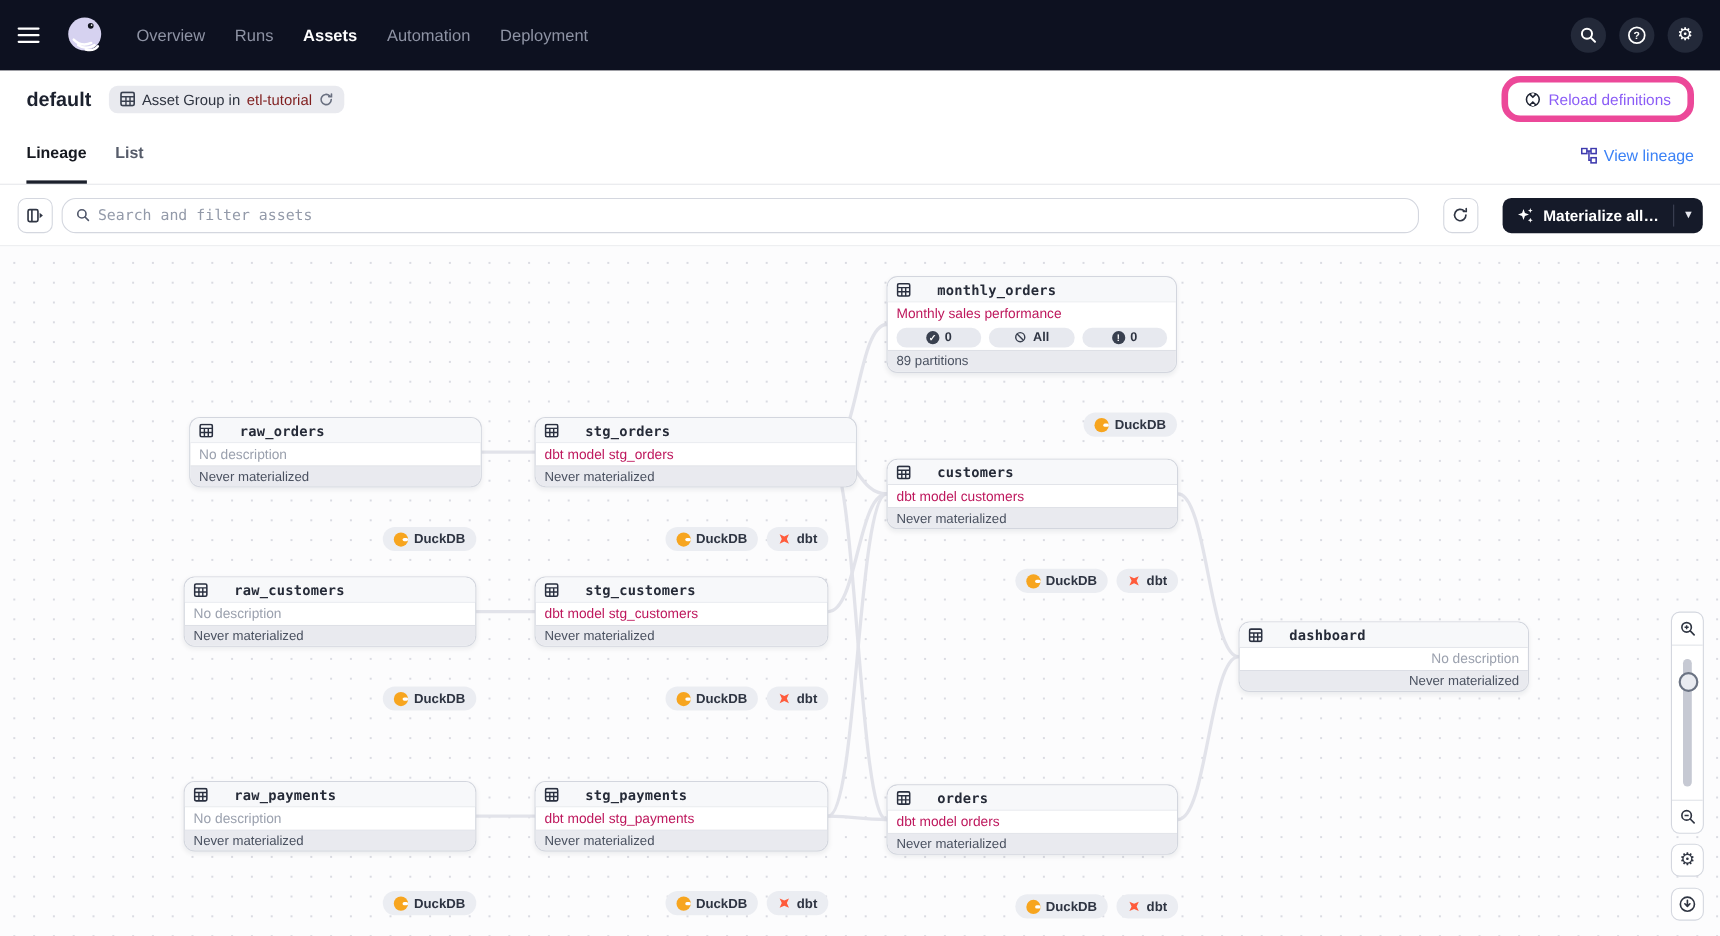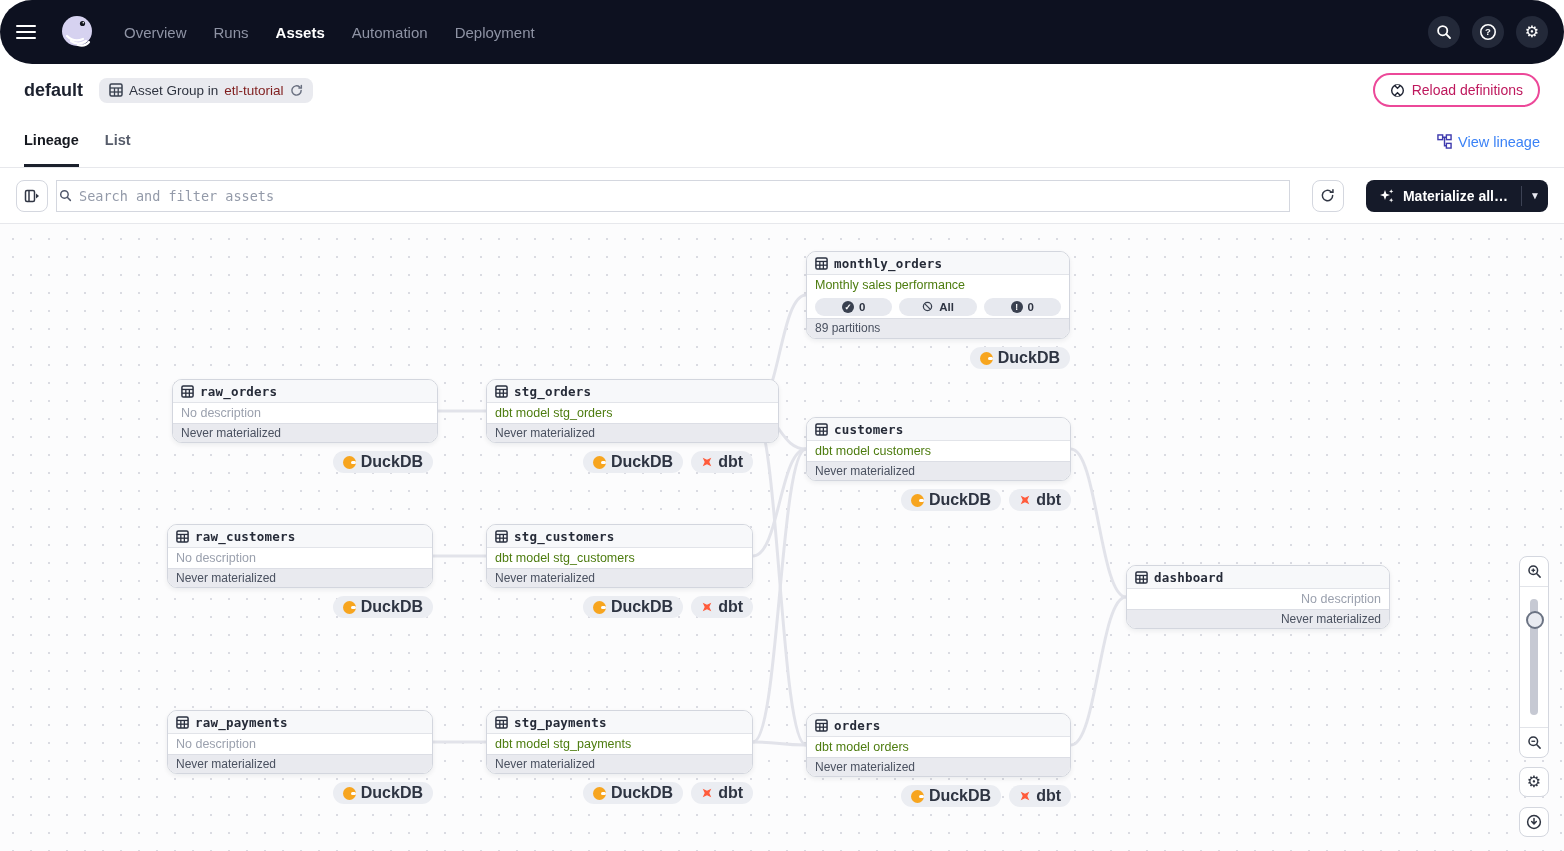--- a/index.html
+++ b/index.html
@@ -1,78 +1,78 @@
 <!DOCTYPE html>
 <html style="--navbar: #0D1120; --accent: #4A44CE; --duckdb: #F7A51F; --dbt: #FF5B3B; --edge: #E2E3EA;"><head>
 <meta charset="utf-8">
 <style>
   * { box-sizing: border-box; margin: 0; padding: 0; }
   html,body { width:1564px; height:851px; overflow:hidden;
     font-family:"Liberation Sans", sans-serif; background:#fff; }
 
   
-  .navbar { height:64px; background:var(--navbar,#0D1120); display:flex; align-items:center; padding:0 16px;border-radius:32px; }
+  .navbar { height:64px; background:var(--navbar,#0D1120); display:flex; align-items:center; padding:0 16px; }
   .hamburger { width:24px; height:24px; display:flex; flex-direction:column; justify-content:center; gap:4px; cursor:pointer; margin-right:18px; }
   .hamburger span { display:block; width:20px; height:2px; background:#fff; border-radius:1px; }
   .logo { width:40px; height:40px; margin-right:26px; }
   .nav-menu { display:flex; gap:27px; align-items:center; }
   .nav-item { color:#8E93A4; font-size:15px; font-weight:500; text-decoration:none; cursor:pointer; }
   .nav-item.active { color:#fff; font-weight:700; }
   .nav-right { margin-left:auto; display:flex; gap:12px; }
   .nav-circle { width:32px; height:32px; border-radius:50%; background:#232939; display:flex; align-items:center; justify-content:center; color:#fff; cursor:pointer; }
 
   
   .page-header { height:52px; display:flex; align-items:center; padding:0 24px; }
   .page-title { font-size:18px; font-weight:700; color:#1C212E; }
   .group-badge { margin-left:16px; background:#E9EAEF; border-radius:8px; padding:5px 10px; display:flex; align-items:center; gap:6px; font-size:13.5px; color:#2F3440; }
   .group-badge a { color:#7f1d1d; text-decoration:none; cursor:pointer; }
-  .reload-btn { margin-left:auto; display:flex; align-items:flex-end; gap:7px; border:2px solid #ec4899; border-radius:17px; background:#fff; padding:7px 15px; font-size:14px; color:#be185d; cursor:pointer; font-family:inherit; }
+  .reload-btn { margin-left:auto; display:flex; align-items:flex-end; gap:7px; border:6px solid #ec4899; border-radius:17px; background:#fff; padding:7px 15px; font-size:14px; color:#8b5cf6; cursor:pointer; font-family:inherit; }
 
   
   .tabs-row { height:52px; display:flex; align-items:center; padding:0 24px; border-bottom:1px solid #E7E8EC; }
   .tabs { display:flex; gap:26px; height:100%; }
   .tab { display:flex; align-items:center; height:100%; font-size:14.5px; font-weight:600; color:#565C6A; cursor:pointer; border-bottom:3px solid transparent; margin-bottom:-1px; }
   .tab.active { color:#15181F; border-bottom-color:#1B202C; }
   .view-lineage { margin-left:auto; display:flex; align-items:center; gap:6px; color:#3b82f6; font-size:14.5px; cursor:pointer; text-decoration:none; }
 
   
   .toolbar { height:56px; display:flex; align-items:center; padding:0 16px; gap:8px; border-bottom:1px solid #E7E8EC; }
   .sq-btn { width:32px; height:32px; border:1px solid #D4D7DF; border-radius:8px; background:#fff; display:flex; align-items:center; justify-content:center; color:#303644; cursor:pointer; flex:0 0 auto; }
-  .search-wrap { flex:1; height:32px; border:1px solid #D4D7DF; border-radius:0; display:flex; align-items:center; padding:0 2px; gap:7px; background:#fff; }
+  .search-wrap { flex:1; height:32px; border:1px solid #D4D7DF; border-radius:13px; display:flex; align-items:center; padding:0 12px; gap:7px; background:#fff; }
   .search-wrap input { border:none; outline:none; flex:1; font-family:"DejaVu Sans Mono", monospace; font-size:13.5px; color:#2E3442; background:transparent; }
   .search-wrap input::placeholder { color:#939AA9; }
   .toolbar .gap { width:6px; flex:0 0 auto; }
   .materialize-btn { height:32px; background:#151A29; border-radius:8px; display:flex; align-items:stretch; color:#fff; cursor:pointer; flex:0 0 auto; }
   .mat-main { display:flex; align-items:center; gap:8px; padding:15px 13px; font-size:14px; font-weight:600; }
   .mat-divider { width:1px; background:#3C4254; margin:6px 0; }
   .mat-caret { width:26px; display:flex; align-items:center; justify-content:center; font-size:10px; color:#E8E9F0; }
 
   
   .canvas { position:relative; width:1564px; height:627px; background:#FCFCFD;
     background-image:radial-gradient(#DADBE2 1.2px, transparent 1.3px);
     background-size:18px 18px; background-position:4px 6px; overflow:hidden; }
   .edges { position:absolute; inset:0; pointer-events:none; }
   .edges path { fill:none; stroke:var(--edge,#E2E3EA); stroke-width:3; stroke-linecap:round; }
 
   .node { position:absolute; background:#fff; border:1px solid #D3D6DE; border-radius:10px;
     box-shadow:0 2px 5px rgba(18,22,41,0.07); display:flex; flex-direction:column; cursor:pointer; }
-  .n-title { height:24px; display:flex; align-items:center; gap:6px; padding:0 8px; background:#F7F8FA;
+  .n-title { height:24px; display:flex; align-items:center; gap:24px; padding:0 8px; background:#F7F8FA;
     border-bottom:1px solid #E2E4E9; border-radius:9px 9px 0 0; color:#262B38; }
   .n-title-text { font-family:"DejaVu Sans Mono", monospace; font-size:12.5px; font-weight:700; letter-spacing:0.2px; }
-  .n-desc { height:20px; line-height:20px; padding:0 8px; font-size:12.5px; color:#4d7c0f; white-space:nowrap; overflow:hidden; }
+  .n-desc { height:20px; line-height:20px; padding:0 8px; font-size:12.5px; color:#be185d; white-space:nowrap; overflow:hidden; }
   .n-desc.muted { color:#9BA1AE; }
   .n-pills { height:24px; display:none; align-items:center; gap:7px; padding:0 8px; }
   .pill { flex:1; height:18px; background:#E7E9EF; border-radius:10px; display:flex; align-items:center; justify-content:center; gap:5px; font-size:11.5px; font-weight:600; color:#2E3442; }
   .pi-check,.pi-warn { width:12px; height:12px; border-radius:50%; background:#39404F; color:#fff; font-size:8.5px; line-height:12px; text-align:center; font-weight:700; }
   .pi-slash { width:12px; height:12px; color:#39404F; display:flex; }
   .n-footer { height:20px; line-height:19px; padding:0 8px; background:#E9EAEF; border-top:1px solid #DCDEE5;
     border-radius:0 0 9px 9px; font-size:12px; color:#4A5160; white-space:nowrap; overflow:hidden; }
 
   .badge-row { position:absolute; display:flex; justify-content:flex-end; gap:8px; }
-  .kind-badge { height:22px; background:#EBEDF2; border-radius:11px; padding:0 10px; display:flex; align-items:center; gap:5px; font-size:16px; font-weight:700; color:#2E3442; cursor:pointer; }
+  .kind-badge { height:22px; background:#EBEDF2; border-radius:11px; padding:0 10px; display:flex; align-items:center; gap:5px; font-size:12px; font-weight:700; color:#2E3442; cursor:pointer;margin-top:28px; }
   .duck-icon { position:relative; width:13px; height:13px; border-radius:50%; background:var(--duckdb,#F7A51F); }
   .duck-icon::after { content:""; position:absolute; width:5px; height:3px; background:#fff; border-radius:2px; right:0px; top:5px; }
   .dbt-icon { display:flex; }
 
   
   .zoom-stack { position:absolute; right:15px; top:332px; width:30px; border:1px solid #D4D7DF; border-radius:8px; background:#fff; display:flex; flex-direction:column; align-items:center; }
   .z-btn { width:100%; height:30px; display:flex; align-items:center; justify-content:center; color:#2F3542; cursor:pointer; }
   .z-btn.top { border-bottom:1px solid #E2E4E9; }
   .z-btn.bottom { border-top:1px solid #E2E4E9; }
   .z-slider { position:relative; height:140px; width:100%; display:flex; justify-content:center; padding:12px 0; }

